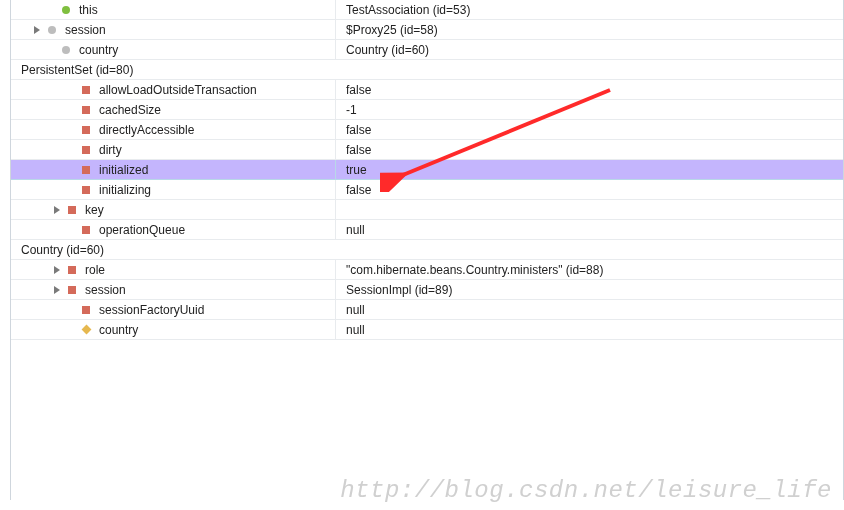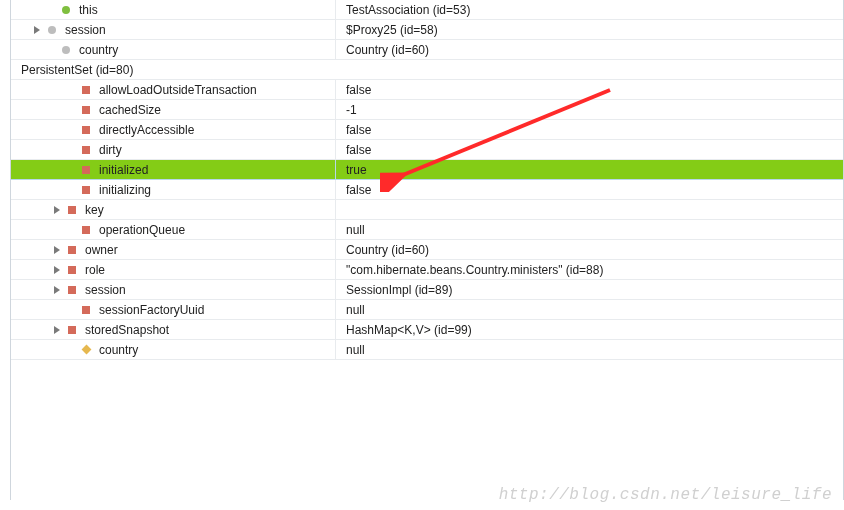--- a/index.html
+++ b/index.html
@@ -21,21 +21,21 @@
     border-right: 1px solid #cfd6dd;
   }
   .row {
     display: flex;
     align-items: center;
     height: 20px;
     border-bottom: 1px solid #e8ebee;
     white-space: nowrap;
   }
   .row.selected {
-    background: #84cc16;
+    background: #c4b5fd;
     border-bottom: 1px solid #b8d8e8;
   }
   .cell-name {
     width: 325px;
     height: 100%;
     display: flex;
     align-items: center;
     border-right: 1px solid #e8ebee;
     overflow: hidden;
   }
@@ -81,21 +81,21 @@
   }
   .icon.gold-di::before {
     content: ""; width: 7px; height: 7px;
     background: #e6b84f; transform: rotate(45deg); display:block;
   }
   .name-text { }
   .watermark {
     position: absolute;
     right: 12px; bottom: 6px;
     font-family: "Courier New", monospace;
-    font-size: 16px;
+    font-size: 24px;
     font-style: italic;
     color: #d0d0d0;
     letter-spacing: 0.5px;
     pointer-events: none;
   }
   .annot-arrow {
     position: absolute;
     left: 380px; top: 82px;
     pointer-events: none;
   }
@@ -229,88 +229,63 @@
         <span class="indent" style="width: 54px;"></span>
         <span class="arrow blank"></span>
         <span class="icon red-sq"></span>
         <span class="name-text">operationQueue</span>
       </div>
       <div class="cell-value">
         <span>null</span>
       </div>
     </div>
     <div class="row">
+      <div class="cell-value">
+        <span>Country  (id=60)</span>
+      </div>
+    </div>
+    <div class="row">
       <div class="cell-name">
         <span class="indent" style="width: 40px;"></span>
         <span class="arrow">
           <svg width="8" height="8">
             <polygon points="1,0 7,4 1,8" fill="#7a7a7a"></polygon>
           </svg>
         </span>
         <span class="icon red-sq"></span>
-        <span class="name-text">owner</span>
-      </div>
-      <div class="cell-value">
-        <span>Country  (id=60)</span>
+        <span class="name-text">role</span>
+      </div>
+      <div class="cell-value">
+        <span>"com.hibernate.beans.Country.ministers" (id=88)</span>
       </div>
     </div>
     <div class="row">
       <div class="cell-name">
         <span class="indent" style="width: 40px;"></span>
         <span class="arrow">
           <svg width="8" height="8">
             <polygon points="1,0 7,4 1,8" fill="#7a7a7a"></polygon>
           </svg>
         </span>
         <span class="icon red-sq"></span>
-        <span class="name-text">role</span>
-      </div>
-      <div class="cell-value">
-        <span>"com.hibernate.beans.Country.ministers" (id=88)</span>
-      </div>
-    </div>
-    <div class="row">
-      <div class="cell-name">
-        <span class="indent" style="width: 40px;"></span>
-        <span class="arrow">
-          <svg width="8" height="8">
-            <polygon points="1,0 7,4 1,8" fill="#7a7a7a"></polygon>
-          </svg>
-        </span>
-        <span class="icon red-sq"></span>
         <span class="name-text">session</span>
       </div>
       <div class="cell-value">
         <span>SessionImpl  (id=89)</span>
       </div>
     </div>
     <div class="row">
       <div class="cell-name">
         <span class="indent" style="width: 54px;"></span>
         <span class="arrow blank"></span>
         <span class="icon red-sq"></span>
         <span class="name-text">sessionFactoryUuid</span>
       </div>
       <div class="cell-value">
         <span>null</span>
-      </div>
-    </div>
-    <div class="row">
-      <div class="cell-name">
-        <span class="indent" style="width: 40px;"></span>
-        <span class="arrow">
-          <svg width="8" height="8">
-            <polygon points="1,0 7,4 1,8" fill="#7a7a7a"></polygon>
-          </svg>
-        </span>
-        <span class="icon red-sq"></span>
-        <span class="name-text">storedSnapshot</span>
-      </div>
-      <div class="cell-value">
-        <span>HashMap&lt;K,V&gt;  (id=99)</span>
       </div>
     </div>
     <div class="row">
       <div class="cell-name">
         <span class="indent" style="width: 54px;"></span>
         <span class="arrow blank"></span>
         <span class="icon gold-di"></span>
         <span class="name-text">country</span>
       </div>
       <div class="cell-value">

